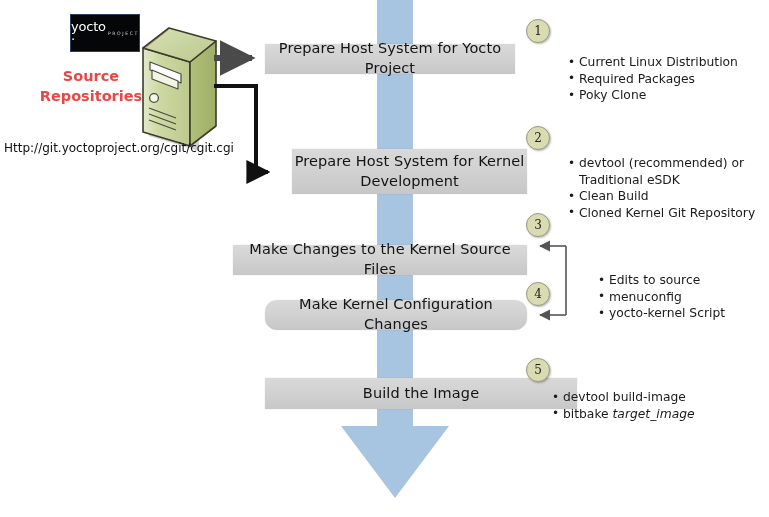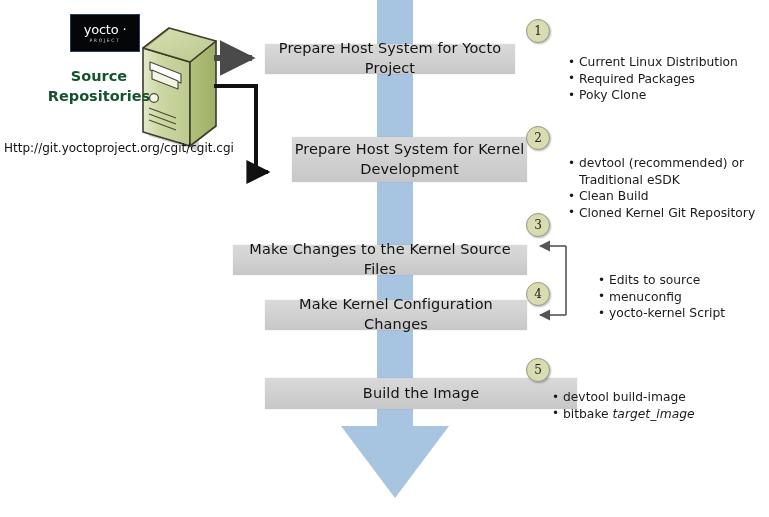--- a/index.html
+++ b/index.html
@@ -44,23 +44,23 @@
     align-items: center;
     justify-content: center;
     text-align: center;
     color: #141414;
     font-size: 14.5px;
     line-height: 1.35;
     letter-spacing: 0.1px;
     box-shadow: 0 0 0 0.5px rgba(0,0,0,0.06);
   }
   #box1 { left: 265px; top: 44px;  width: 250px; height: 30px; }
-  #box2 { left: 292px; top: 137px; width: 235px; height: 45px; }
+  #box2 { left: 292px; top: 149px; width: 235px; height: 45px; }
   #box3 { left: 233px; top: 245px; width: 294px; height: 30px; }
-  #box4 { left: 265px; top: 300px; width: 262px; height: 30px; }
+  #box4 { left: 265px; top: 300px; width: 262px; height: 30px; border-radius: 12px; }
   #box5 { left: 265px; top: 378px; width: 312px; height: 31px; }
 
   
   .step-circle {
     width: 22px; height: 22px;
     border-radius: 50%;
     background: #d9dbb0;
     border: 1.6px solid #9a9a87;
     color: #222;
     font-size: 12px;
@@ -97,46 +97,45 @@
     font-size: 12px;
   }
   #bullets1 { left: 552px; top: 38px;  width: 210px; }
   #bullets2 { left: 552px; top: 139px; width: 212px; }
   #bullets34 { left: 582px; top: 256px; width: 180px; }
   #bullets5 { left: 536px; top: 373px; width: 210px; }
   .italic { font-style: italic; text-align: right; }
 
   
   #src-label {
-    left: 40px; top: 66px;
+    left: 32px; top: 66px;
     width: 118px;
     text-align: center;
     font-size: 14.5px;
     font-weight: bold;
     line-height: 20px;
-    color: #14532d;
+    color: #ef4444;
   }
   #src-url {
     left: 4px; top: 141px;
     font-size: 12px;
     color: #111;
     white-space: nowrap;
   }
 
   
   #yocto-logo {
     left: 70px; top: 14px;
     width: 68px; height: 36px;
     background: #050608;
     border: 1.5px solid #2b3f5e;
     display: flex;
-    flex-direction: column;
+    flex-direction: row;
     align-items: center;
     justify-content: center;
-    text-align: center;
   }
   #yocto-word {
     color: #ffffff;
     font-size: 13px;
     letter-spacing: -0.2px;
     line-height: 13px;
     font-family: "DejaVu Sans", "Liberation Sans", sans-serif;
   }
   #yocto-sub {
     color: #cfcfcf;

